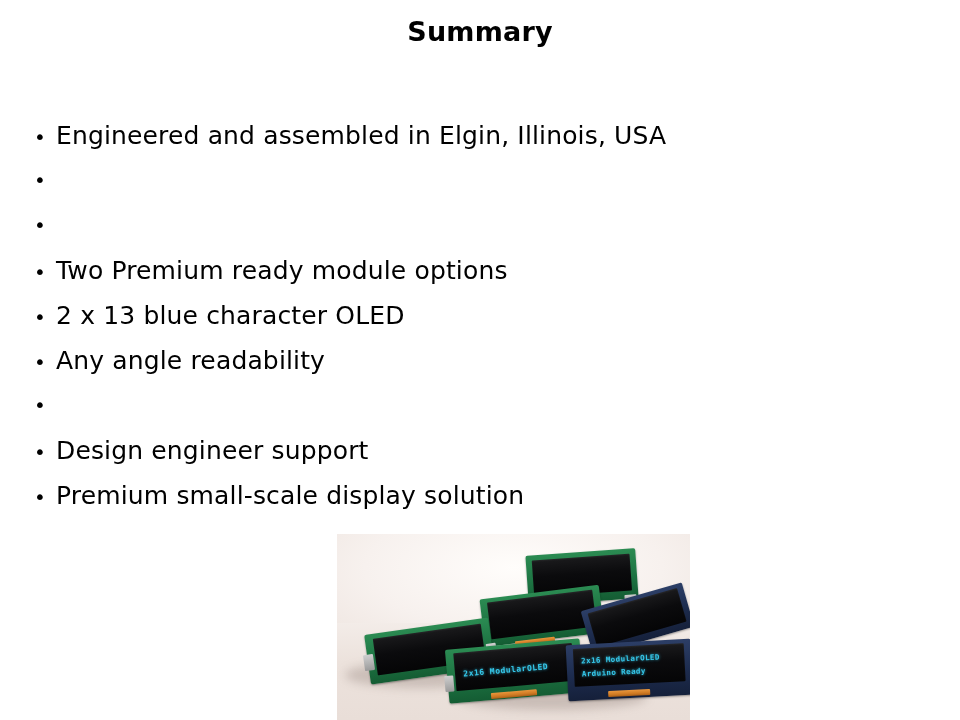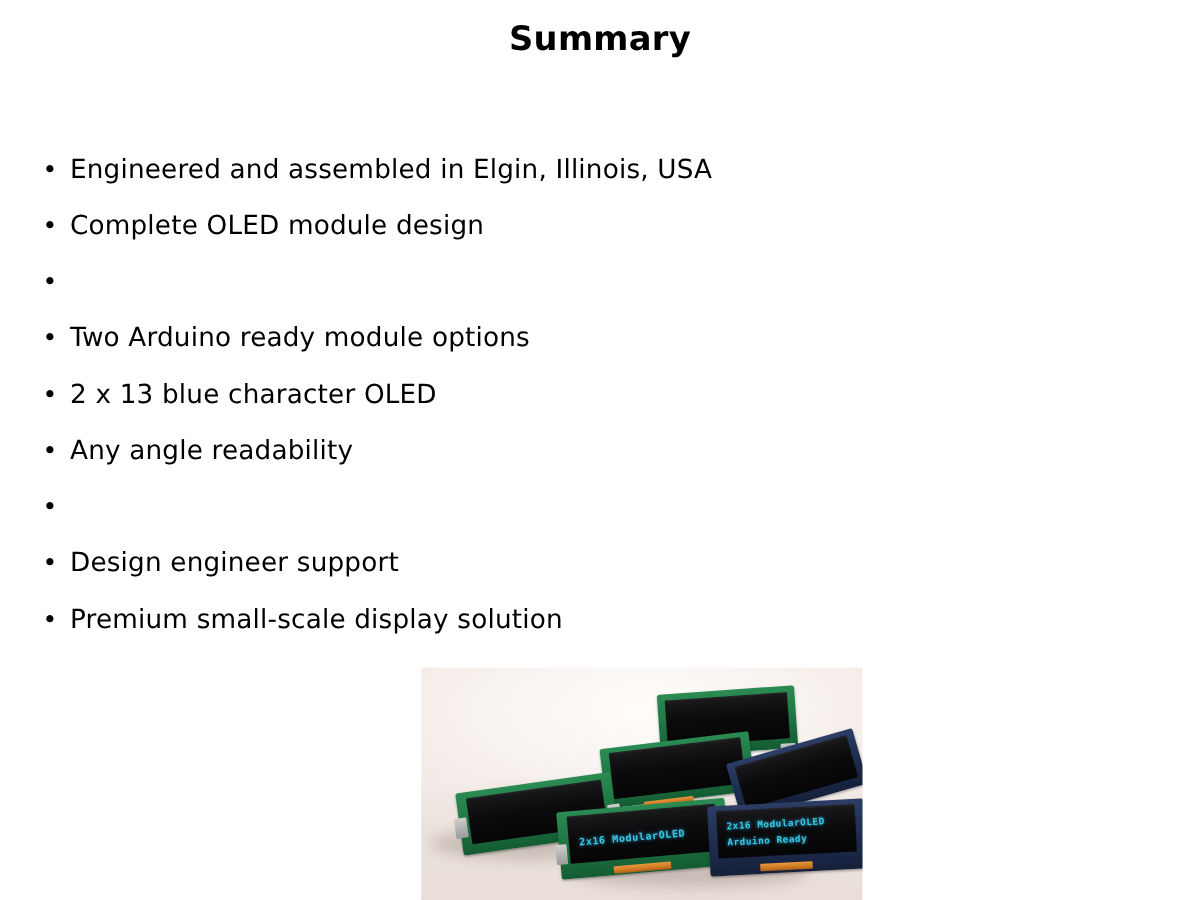--- a/index.html
+++ b/index.html
@@ -47,21 +47,21 @@
     width: 26px;
     flex: 0 0 26px;
     font-size: 20px;
     line-height: 45px;
     color: #000000;
     text-align: left;
     padding-left: 4px;
     box-sizing: border-box;
   }
   .bullet-text {
-    font-size: 21px;
+    font-size: 25px;
     line-height: 45px;
     color: #000000;
     white-space: nowrap;
     letter-spacing: 0.15px;
   }
 
   
   .product-photo {
     position: absolute;
     left: 337px;
@@ -140,30 +140,29 @@
 
 <div class="bullet-list">
 
   <div class="bullet-item">
     <span class="bullet-marker">•</span>
     <span class="bullet-text">Engineered and assembled in Elgin, Illinois, USA</span>
   </div>
 
   <div class="bullet-item">
     <span class="bullet-marker">•</span>
-    <span class="bullet-text">Complete OLED module design</span>
-  </div>
-
-  <div class="bullet-item">
-    <span class="bullet-marker">•</span>
-  </div>
-
-  <div class="bullet-item">
-    <span class="bullet-marker">•</span>
-    <span class="bullet-text">Two Arduino ready module options</span>
+  </div>
+
+  <div class="bullet-item">
+    <span class="bullet-marker">•</span>
+  </div>
+
+  <div class="bullet-item">
+    <span class="bullet-marker">•</span>
+    <span class="bullet-text">Two Premium ready module options</span>
   </div>
 
   <div class="bullet-item">
     <span class="bullet-marker">•</span>
     <span class="bullet-text">2 x 13 blue character OLED</span>
   </div>
 
   <div class="bullet-item">
     <span class="bullet-marker">•</span>
     <span class="bullet-text">Any angle readability</span>

